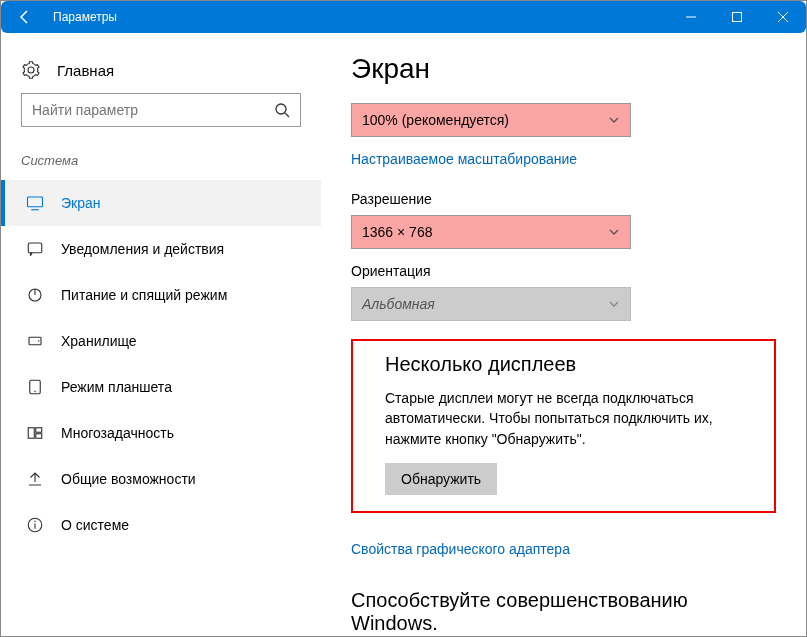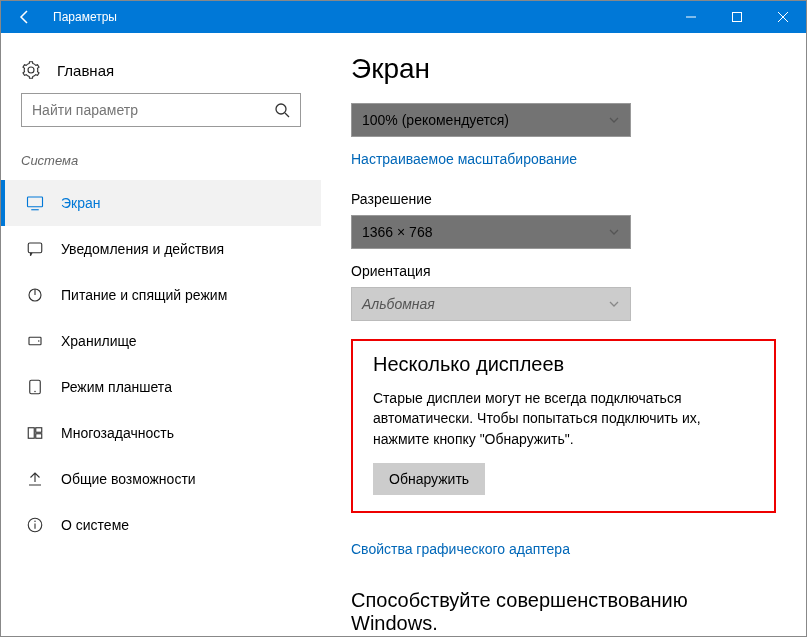--- a/index.html
+++ b/index.html
@@ -1,41 +1,41 @@
 <!DOCTYPE html>
 <html><head>
 <meta charset="utf-8">
 <style>
 * { margin: 0; padding: 0; box-sizing: border-box; font-family: "Segoe UI", Tahoma, sans-serif; }
 body { background: #fff; width: 807px; height: 637px; overflow: hidden; border: 1px solid #888; }
-.titlebar { background: #0078d7; color: #fff; height: 32px; display: flex; align-items: center; }
+.titlebar { background: #0078d7; color: #fff; height: 32px; display: flex; align-items: center; border-radius: 6px; }
 .titlebar .back { width: 48px; height: 32px; display: flex; align-items: center; justify-content: center; cursor: pointer; }
 .titlebar .title { flex: 1; font-size: 12px; padding-left: 4px; }
 .titlebar .winbtns { display: flex; }
 .titlebar .winbtn { width: 46px; height: 32px; display: flex; align-items: center; justify-content: center; cursor: pointer; }
 .content { display: flex; height: calc(100% - 32px); }
 .sidebar { width: 320px; padding: 20px 0 0 0; }
 .home-row { display: flex; align-items: center; padding: 8px 20px 14px 20px; font-size: 15px; cursor: pointer; }
 .home-row .gear { width: 20px; margin-right: 16px; display:flex; align-items:center; justify-content:center; }
 .searchbox { margin: 0 20px 20px 20px; border: 1px solid #999; height: 34px; display: flex; align-items: center; padding: 0 10px; }
 .searchbox input { border: none; outline: none; flex: 1; font-size: 14px; color: #0c4a6e; background: transparent; }
 .searchbox .sicon { color: #333; }
 .section-label { color: #666; font-size: 13px; padding: 6px 20px 12px 20px; font-style: italic; }
 .nav { list-style: none; }
 .nav li { display: flex; align-items: center; height: 46px; padding: 0 20px; font-size: 14px; cursor: pointer; border-left: 4px solid transparent; }
 .nav li.active { border-left-color: #0078d7; color: #0078d7; background: #f2f2f2; }
 .nav li .nicon { width: 20px; margin-right: 16px; display:flex; align-items:center; justify-content:center; color:#333; }
 .nav li.active .nicon { color: #0078d7; }
 .main { flex: 1; padding: 20px 30px 0 30px; overflow-y: auto; }
 .h1 { font-size: 28px; font-weight: 400; margin-bottom: 18px; }
-.combo { width: 280px; height: 34px; border: 1px solid #999; display: flex; align-items: center; padding: 0 10px; font-size: 14px; justify-content: space-between; cursor: pointer; background: #737373; }
+.combo { width: 280px; height: 34px; border: 1px solid #999; display: flex; align-items: center; padding: 0 10px; font-size: 14px; justify-content: space-between; cursor: pointer; background: #fca5a5; }
 .combo.disabled { background: #ccc; color: #555; border-color: #bbb; font-style: italic; }
 .link { color: #0067b8; font-size: 14px; margin: 14px 0 18px 0; cursor: pointer; display: inline-block; }
 .label { font-size: 14px; margin: 6px 0 8px 0; }
-.highlight-box { border: 2px solid #e00; padding: 12px 14px 16px 20px; margin: 18px 0 14px 0; }
+.highlight-box { border: 2px solid #e00; padding: 12px 14px 16px 32px; margin: 18px 0 14px 0; }
 .h2 { font-size: 20px; font-weight: 400; margin-bottom: 12px; }
 .desc { font-size: 14px; line-height: 1.45; margin-bottom: 14px; }
 .btn { background: #ccc; border: none; padding: 8px 16px; font-size: 14px; cursor: pointer; }
 .h2b { font-size: 20px; font-weight: 400; margin: 14px 0 10px 0; }
 svg { display: block; }
 </style>
 </head>
 <body>
 
 <div class="titlebar">

